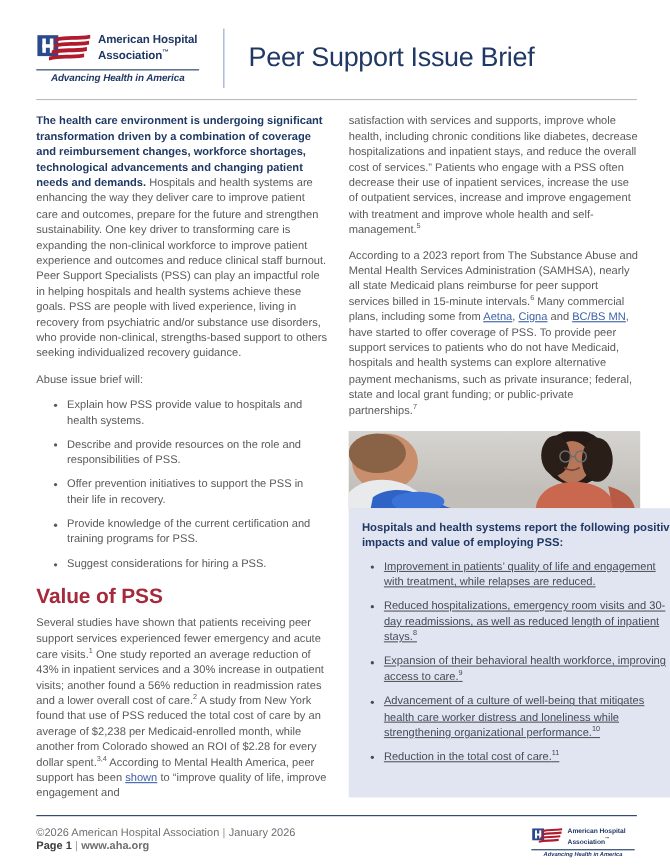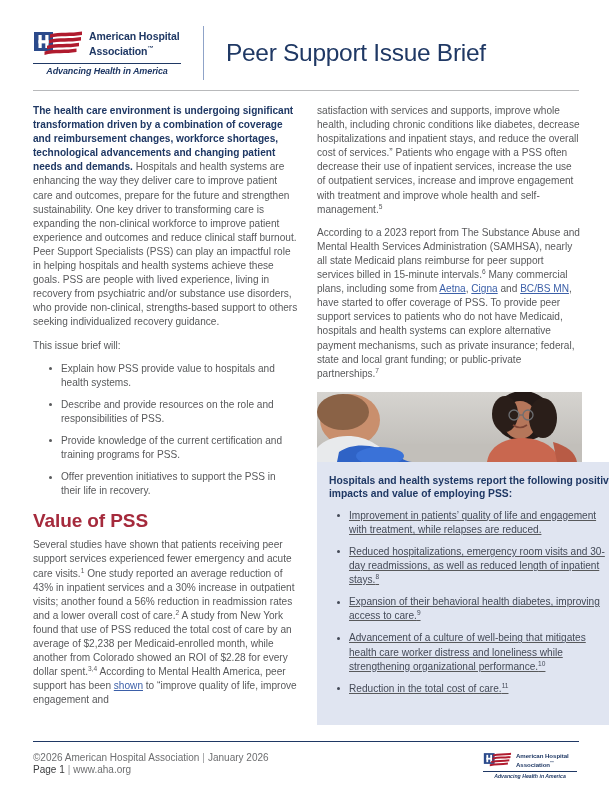--- a/index.html
+++ b/index.html
@@ -100,21 +100,21 @@
   
   .footer-rule{
     position:absolute;left:33px;right:30px;top:741px;
     border-top:1.6px solid #1f3864;
   }
   .footer{
     position:absolute;left:33px;right:30px;top:752px;
     display:flex;align-items:flex-start;justify-content:space-between;
   }
   .footer-text{font-size:10px;line-height:12px;color:#6d6e70;}
-  .footer-text .pg{font-weight:normal;color:#3a3b3d;}
+  .footer-text .pg{font-weight:bold;color:#3a3b3d;}
   .footer-text .sep{color:#9a9b9d;padding:0 3px;}
   .footer-logo{width:96px;}
   .fl-top{display:flex;align-items:flex-start;gap:3px;}
   .fl-mark{width:30px;height:17px;flex:0 0 30px;}
   .fl-words{
     font-weight:bold;font-size:6.1px;line-height:6.8px;color:#1f3864;
     letter-spacing:-0.05px;padding-top:1px;
   }
   .fl-words .tm{font-size:4px;vertical-align:super;}
   .fl-rule{border-top:0.8px solid #1f3864;margin:2px 0 1px 0;width:94px;}
@@ -157,27 +157,28 @@
     <div class="doc-title">Peer Support Issue Brief</div>
   </div>
   <div class="head-rule"></div>
 
   <div class="columns">
 
     <div class="col">
 
       <p class="lead"><strong>The health care environment is undergoing significant transformation driven by a combination of coverage and reimbursement changes, workforce shortages, technological advancements and changing patient needs and demands.</strong><span> Hospitals and health systems are enhancing the way they deliver care to improve patient care and outcomes, prepare for the future and strengthen sustainability. One key driver to transforming care is expanding the non-clinical workforce to improve patient experience and outcomes and reduce clinical staff burnout. Peer Support Specialists (PSS) can play an impactful role in helping hospitals and health systems achieve these goals. PSS are people with lived experience, living in recovery from psychiatric and/or substance use disorders, who provide non-clinical, strengths-based support to others seeking individualized recovery guidance.</span></p>
 
-      <p>This issue brief will:</p>
+      <p>Abuse issue brief will:</p>
 
       <ul class="bullets">
         <li>Explain how PSS provide value to hospitals and health systems.</li>
         <li>Describe and provide resources on the role and responsibilities of PSS.</li>
+        <li>Offer prevention initiatives to support the PSS in their life in recovery.</li>
         <li>Provide knowledge of the current certification and training programs for PSS.</li>
-        <li>Offer prevention initiatives to support the PSS in their life in recovery.</li>
+        <li>Suggest considerations for hiring a PSS.</li>
       </ul>
 
       <h2 class="section-head">Value of PSS</h2>
 
       <p><span>Several studies have shown that patients receiving peer support services experienced fewer emergency and acute care visits.</span><sup>1</sup><span> One study reported an average reduction of 43% in inpatient services and a 30% increase in outpatient visits; another found a 56% reduction in readmission rates and a lower overall cost of care.</span><sup>2</sup><span> A study from New York found that use of PSS reduced the total cost of care by an average of $2,238 per Medicaid-enrolled month, while another from Colorado showed an ROI of $2.28 for every dollar spent.</span><sup>3,4</sup><span> According to Mental Health America, peer support has been </span><a class="inline-link" href="#">shown</a><span> to “improve quality of life, improve engagement and</span></p>
 
     </div>
 
     <div class="col">
 
@@ -213,34 +214,34 @@
           <path d="M170 70 C172 54, 188 46, 205 46 C222 46, 240 54, 242 70 Z" fill="#c9674f"></path>
           <path d="M236 50 C250 54, 258 60, 260 70 L240 70 Z" fill="#b85b45"></path>
         </svg>
       </div>
 
       <div class="callout">
         <h3>Hospitals and health systems report the following positive impacts and value of employing PSS:</h3>
         <ul>
           <li><span>Improvement in patients’ quality of life and engagement with treatment, while relapses are reduced.</span><sup></sup></li>
           <li><span>Reduced hospitalizations, emergency room visits and 30-day readmissions, as well as reduced length of inpatient stays.</span><sup>8</sup></li>
-          <li><span>Expansion of their behavioral health diabetes, improving access to care.</span><sup>9</sup></li>
+          <li><span>Expansion of their behavioral health workforce, improving access to care.</span><sup>9</sup></li>
           <li><span>Advancement of a culture of well-being that mitigates health care worker distress and loneliness while strengthening organizational performance.</span><sup>10</sup></li>
           <li><span>Reduction in the total cost of care.</span><sup>11</sup></li>
         </ul>
       </div>
 
     </div>
   </div>
 
   <div class="footer-rule"></div>
   <div class="footer">
     <div class="footer-text">
       <div><span>©2026 American Hospital Association</span><span class="sep">|</span><span>January 2026</span></div>
-      <div><span class="pg">Page 1</span><span class="sep">|</span><a class="footer-link" style="color:#6d6e70;text-decoration:none;" href="#">www.aha.org</a></div>
+      <div><span class="pg">Page 1</span><span class="sep">|</span><a class="footer-link" style="color:#6d6e70;text-decoration:none;font-weight:bold;" href="#">www.aha.org</a></div>
     </div>
     <div class="footer-logo">
       <div class="fl-top">
         <span class="fl-mark">
           <svg viewBox="0 0 52 30" width="30" height="17" xmlns="http://www.w3.org/2000/svg">
             <rect x="1" y="2" width="19" height="19" fill="#2b4a8b"></rect>
             <rect x="5.5" y="5" width="3.2" height="13" fill="#ffffff"></rect>
             <rect x="12.3" y="5" width="3.2" height="13" fill="#ffffff"></rect>
             <rect x="5.5" y="10.2" width="10" height="3.2" fill="#ffffff"></rect>
             <path d="M17 4.5 C27 1.5, 38 3.5, 49 1.5 L49 5 C38 7, 27 5, 17 8 Z" fill="#b01b2e"></path>

